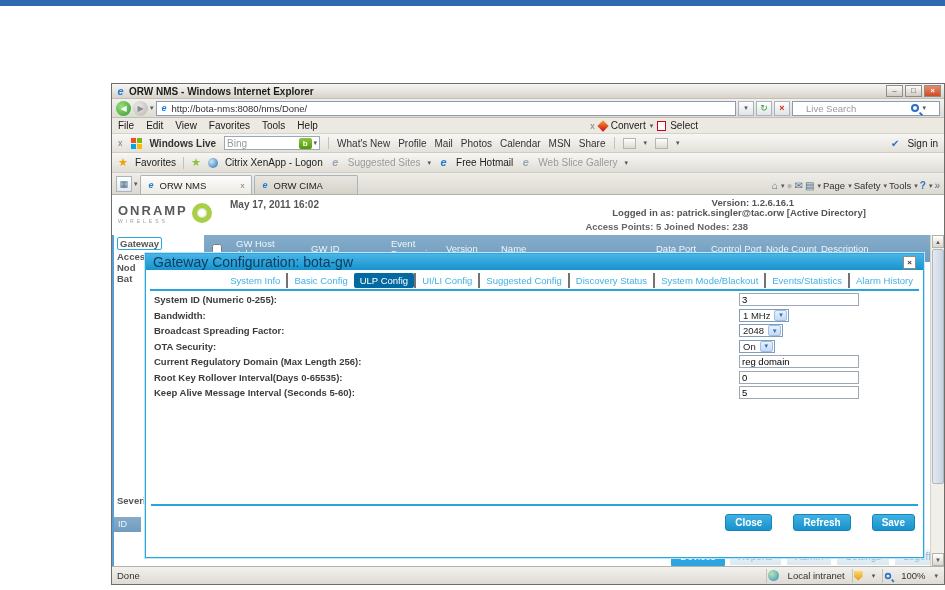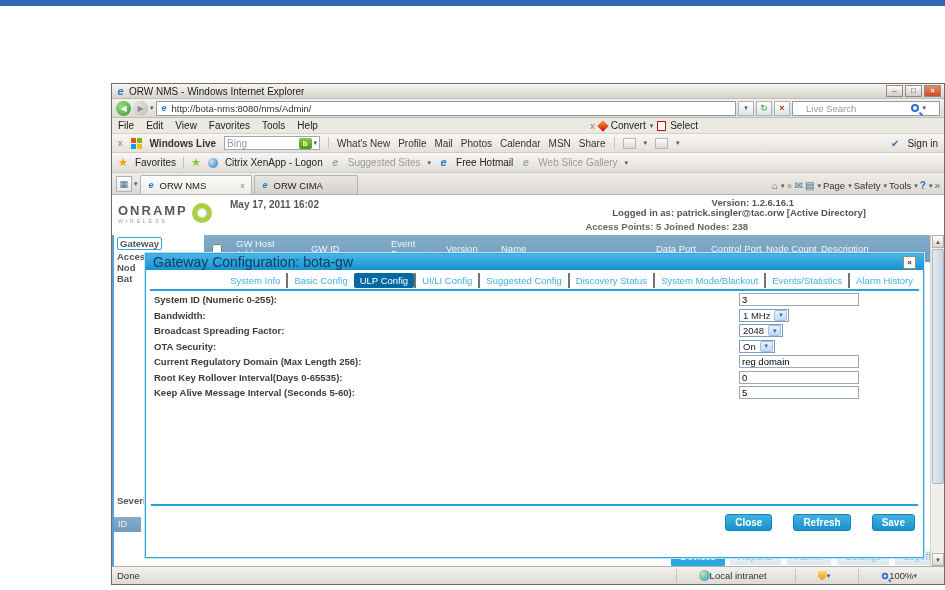--- a/index.html
+++ b/index.html
@@ -5,21 +5,21 @@
   * { margin:0; padding:0; box-sizing:border-box; }
   html,body { width:945px; height:590px; background:#fff; font-family:"Liberation Sans",sans-serif; font-size:10px; color:#222; overflow:hidden; }
   .abs { position:absolute; }
 
   #top-stripe { position:absolute; left:0; top:0; width:945px; height:6px; background:#2f67b1; }
 
   
   #ie { position:absolute; left:111px; top:83px; width:834px; height:502px; border:1px solid #6f6d68; background:#ece9e2; display:flex; flex-direction:column; }
 
   .titlebar { height:15px; background:linear-gradient(#f7f6f4,#d7d3ca); display:flex; align-items:center; padding:0 3px; border-bottom:1px solid #c2beb4; }
-  .titlebar .title { font-weight:normal; font-size:10px; color:#1c1c1c; margin-left:3px; flex:1; white-space:nowrap; overflow:hidden; }
+  .titlebar .title { font-weight:bold; font-size:10px; color:#1c1c1c; margin-left:3px; flex:1; white-space:nowrap; overflow:hidden; }
   .winbtns { display:flex; gap:2px; }
   .wb { width:17px; height:12px; border:1px solid #8f8d86; background:linear-gradient(#fdfdfc,#cfccc3); font-size:8px; line-height:10px; text-align:center; color:#444; }
   .wb.close { background:linear-gradient(#e78a68,#cf4a22); color:#fff; font-weight:bold; }
 
   .ie-e { display:inline-block; width:11px; height:11px; color:#1a7cd4; font-weight:bold; font-style:italic; font-size:11px; line-height:11px; text-align:center; }
   .ie-e.gray { color:#9aa7b2; }
 
   .addrbar { height:19px; display:flex; align-items:center; padding:0 4px; gap:2px; background:linear-gradient(#f2f1ee,#dedbd3); border-bottom:1px solid #c2beb4; }
   .circ { width:15px; height:15px; border-radius:50%; display:flex; align-items:center; justify-content:center; font-size:8px; color:#fff; }
   .circ.back { background:radial-gradient(circle at 35% 35%, #9adf77,#2f9a2f); }
@@ -124,21 +124,21 @@
   .sel { display:inline-flex; align-items:center; border:1px solid #7f9db9; background:#fff; height:13px; }
   .sel .txt { padding:0 3px; font-size:9.5px; }
   .sel .db { width:13px; height:11px; margin:0 1px; background:linear-gradient(#e7f1fc,#c4d9f5); border:1px solid #9ebdea; border-radius:2px; color:#3a6ea5; font-size:6px; display:flex; align-items:center; justify-content:center; }
   .dlg-div { position:absolute; left:5px; right:5px; top:250px; height:2px; background:#29a3dc; }
   .dlg-btns { position:absolute; top:260px; right:8px; display:flex; gap:21px; }
   .dbtn { background:linear-gradient(#41b1e3,#1792cc); border:1px solid #1584ba; border-radius:3px; color:#fff; font-weight:bold; font-size:10px; padding:2px 9px; font-family:"Liberation Sans",sans-serif; }
 
   
   .statusbar { height:18px; background:linear-gradient(#f2f1ee,#dedbd3); border-top:1px solid #b5b2aa; display:flex; align-items:center; padding:0 5px; gap:6px; font-size:9.5px; color:#333; }
   .globe { width:11px; height:11px; border-radius:50%; background:radial-gradient(circle at 35% 35%, #bfe3a8,#2f8fd0); }
-  .seg { display:flex; align-items:center; gap:0; padding:0 22px; border-left:1px solid #c5c2b9; height:14px; }
+  .seg { display:flex; align-items:center; gap:9px; padding:0 1px; border-left:1px solid #c5c2b9; height:14px; }
   .shield { width:9px; height:10px; background:linear-gradient(#ffd76e,#e09a12); clip-path:polygon(0 0,100% 0,100% 60%,50% 100%,0 60%); }
 </style>
 </head>
 <body>
 
 <div id="top-stripe"></div>
 
 <div id="ie">
 
   <div class="titlebar">
@@ -150,21 +150,21 @@
       <span class="wb close">×</span>
     </span>
   </div>
 
   <div class="addrbar">
     <span class="circ back">◀</span>
     <span class="circ fwd">▶</span>
     <span class="mini-drop">▾</span>
     <div class="addr">
       <span class="ie-e" style="font-size:9px;width:9px;">e</span>
-      <span class="url">http://bota-nms:8080/nms/Admin/</span>
+      <span class="url">http://bota-nms:8080/nms/Done/</span>
     </div>
     <span class="sqbtn">
         <span class="mini-drop">▾</span>
       </span>
     <span class="sqbtn green">↻</span>
     <span class="sqbtn red">×</span>
     <div class="searchbox">
       <span class="ph">Live Search</span>
       <span class="mag"></span>
       <span class="mini-drop">▾</span>

